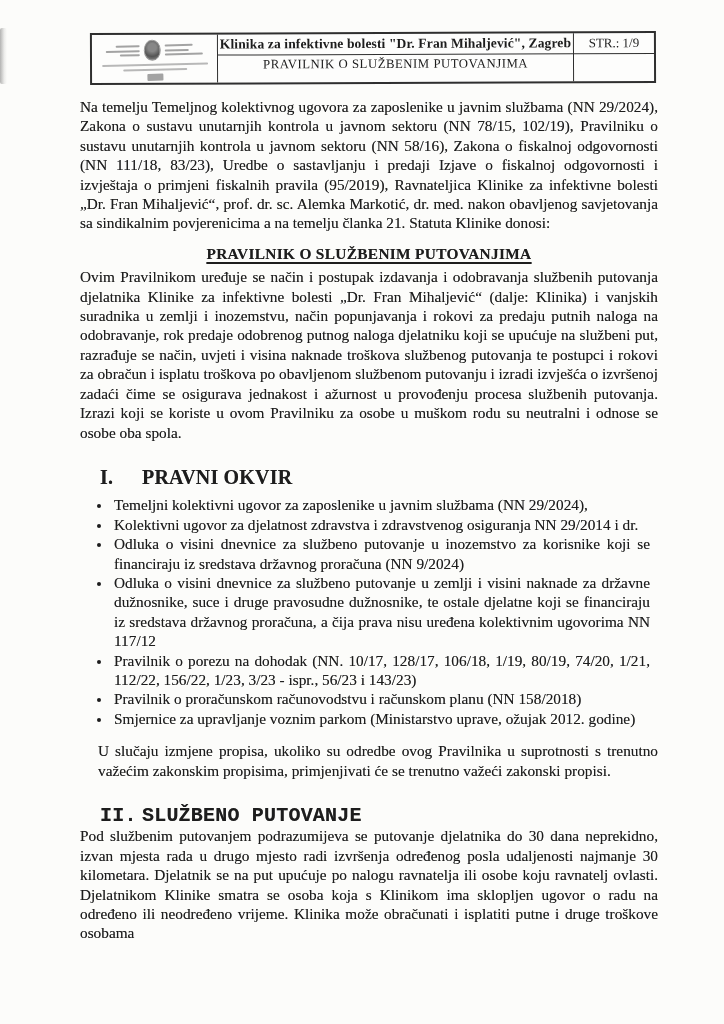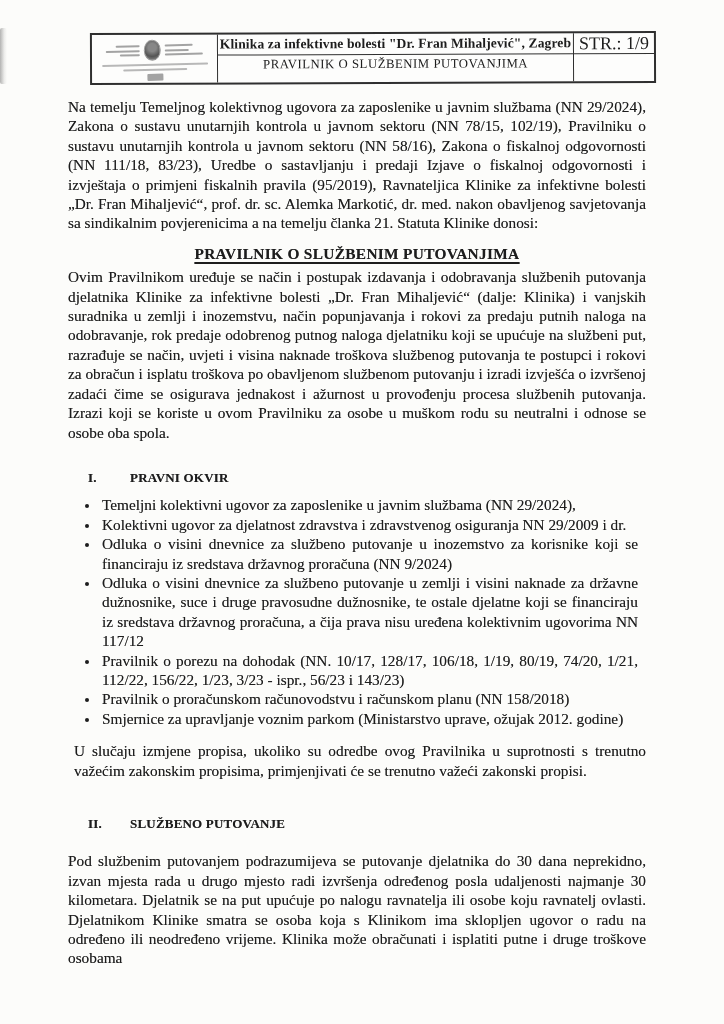--- a/index.html
+++ b/index.html
@@ -26,59 +26,59 @@
   .mid-cell  { flex:1; display:flex; flex-direction:column; border-right:1.5px solid #2f2f2f; }
   .mid-row1  {
     height:21px; border-bottom:1.5px solid #2f2f2f;
     font-size:13.6px; font-weight:600; text-align:center; line-height:20px;
     letter-spacing:.1px; white-space:nowrap;
   }
   .mid-row2  { flex:1; text-align:center; font-size:12.8px; letter-spacing:.5px; padding-top:2px; }
   .right-cell{ width:80px; display:flex; flex-direction:column; }
   .right-row1{
     height:21px; border-bottom:1.5px solid #2f2f2f;
-    font-size:18px; text-align:center; line-height:20px; white-space:nowrap;
+    font-size:13px; text-align:center; line-height:20px; white-space:nowrap;
   }
   .right-row2{ flex:1; }
   
   .stamp { position:absolute; left:8px; right:8px; top:5px; transform:rotate(-1.2deg); opacity:.8; }
   .stamp-row { display:flex; align-items:center; justify-content:center; gap:4px; }
   .micro-col { display:flex; flex-direction:column; gap:2.5px; align-items:flex-end; }
   .micro-col.right { align-items:flex-start; }
   .micro-bar { height:2px; background:#8d8d8d; border-radius:1px; }
   .portrait {
     width:17px; height:21px; border-radius:50%;
     background:radial-gradient(circle at 50% 35%, #6a6a6a 0 28%, #2b2b2b 62%, #7b7b7b 100%);
     border:1.5px solid #7d7d7d; flex:0 0 auto;
   }
   .stamp-line { height:2px; background:#a8a8a8; border-radius:1px; margin:3px auto 0; }
   .stamp-mark { width:16px; height:7px; background:#8d8d8d; border-radius:1px; margin:2.5px auto 0; }
   
   .content {
-    position:absolute; left:68px; top:97px; width:578px;
+    position:absolute; left:80px; top:97px; width:578px;
     font-size:15.3px; line-height:19.4px;
     text-shadow:0 0 .5px rgba(30,30,30,.55);
   }
   .para { margin:0; text-align:justify; }
   .doc-title {
     margin:11px 0 0 0; text-align:center; font-weight:bold; font-size:15.4px;
     letter-spacing:.3px;
   }
   .doc-title span { text-decoration:underline; text-underline-offset:3px; text-decoration-thickness:1.5px; }
   .intro { margin-top:4px; }
-  .sec-head { margin:26px 0 0 0; font-weight:bold; font-size:13px; padding-left:20px; letter-spacing:.2px; }
+  .sec-head { margin:26px 0 0 0; font-weight:bold; font-size:20px; padding-left:20px; letter-spacing:.2px; }
   .sec-head .numeral { display:inline-block; width:42px; }
   .article { margin:2px 0 0 0; text-align:center; }
   .src-list { margin:8px; padding-left:24px; text-align:justify; }
   .src-list li { margin:0; padding-left:2px; }
   .src-list li::marker { color:#1d1d1d; font-size:13px; }
-  .note { margin:13px 0 0 6px; text-align:justify; }
-  .sec2-head { margin-top:34px; }
+  .note { margin:13px 0 0 18px; text-align:justify; }
+  .sec2-head { margin-top:26px;font-family:Liberation Mono, monospace; }
   .article-2 { margin-top:13px; }
-  .final-para { margin-top:18px; }
+  .final-para { margin-top:1px; }
 </style>
 </head>
 <body>
 
 <div class="page">
 
   <div class="scan-artifact"></div>
 
   <div class="header-table">
     <div class="logo-cell">
@@ -118,21 +118,21 @@
     <h1 class="doc-title"><span>PRAVILNIK O SLUŽBENIM PUTOVANJIMA</span></h1>
 
     <p class="para intro">Ovim Pravilnikom uređuje se način i postupak izdavanja i odobravanja službenih putovanja djelatnika Klinike za infektivne bolesti „Dr. Fran Mihaljević“ (dalje: Klinika) i vanjskih suradnika u zemlji i inozemstvu, način popunjavanja i rokovi za predaju putnih naloga na odobravanje, rok predaje odobrenog putnog naloga djelatniku koji se upućuje na službeni put, razrađuje se način, uvjeti i visina naknade troškova službenog putovanja te postupci i rokovi za obračun i isplatu troškova po obavljenom službenom putovanju i izradi izvješća o izvršenoj zadaći čime se osigurava jednakost i ažurnost u provođenju procesa službenih putovanja. Izrazi koji se koriste u ovom Pravilniku za osobe u muškom rodu su neutralni i odnose se osobe oba spola.</p>
 
     <h2 class="sec-head">
       <span class="numeral">I.</span><span>PRAVNI OKVIR</span>
     </h2>
 
     <ul class="src-list">
       <li>Temeljni kolektivni ugovor za zaposlenike u javnim službama (NN 29/2024),</li>
-      <li>Kolektivni ugovor za djelatnost zdravstva i zdravstvenog osiguranja NN 29/2009 i dr.</li>
+      <li>Kolektivni ugovor za djelatnost zdravstva i zdravstvenog osiguranja NN 29/2014 i dr.</li>
       <li>Odluka o visini dnevnice za službeno putovanje u inozemstvo za korisnike koji se financiraju iz sredstava državnog proračuna (NN 9/2024)</li>
       <li>Odluka o visini dnevnice za službeno putovanje u zemlji i visini naknade za državne dužnosnike, suce i druge pravosudne dužnosnike, te ostale djelatne koji se financiraju iz sredstava državnog proračuna, a čija prava nisu uređena kolektivnim ugovorima NN 117/12</li>
       <li>Pravilnik o porezu na dohodak (NN. 10/17, 128/17, 106/18, 1/19, 80/19, 74/20, 1/21, 112/22, 156/22, 1/23, 3/23 - ispr., 56/23 i 143/23)</li>
       <li>Pravilnik  o proračunskom računovodstvu i računskom planu (NN 158/2018)</li>
       <li>Smjernice za upravljanje voznim parkom (Ministarstvo uprave, ožujak 2012. godine)</li>
     </ul>
 
     <p class="para note">U slučaju izmjene propisa, ukoliko su odredbe ovog Pravilnika u suprotnosti s trenutno važećim zakonskim propisima, primjenjivati će se trenutno važeći zakonski propisi.</p>
 
     <h2 class="sec-head sec2-head">

